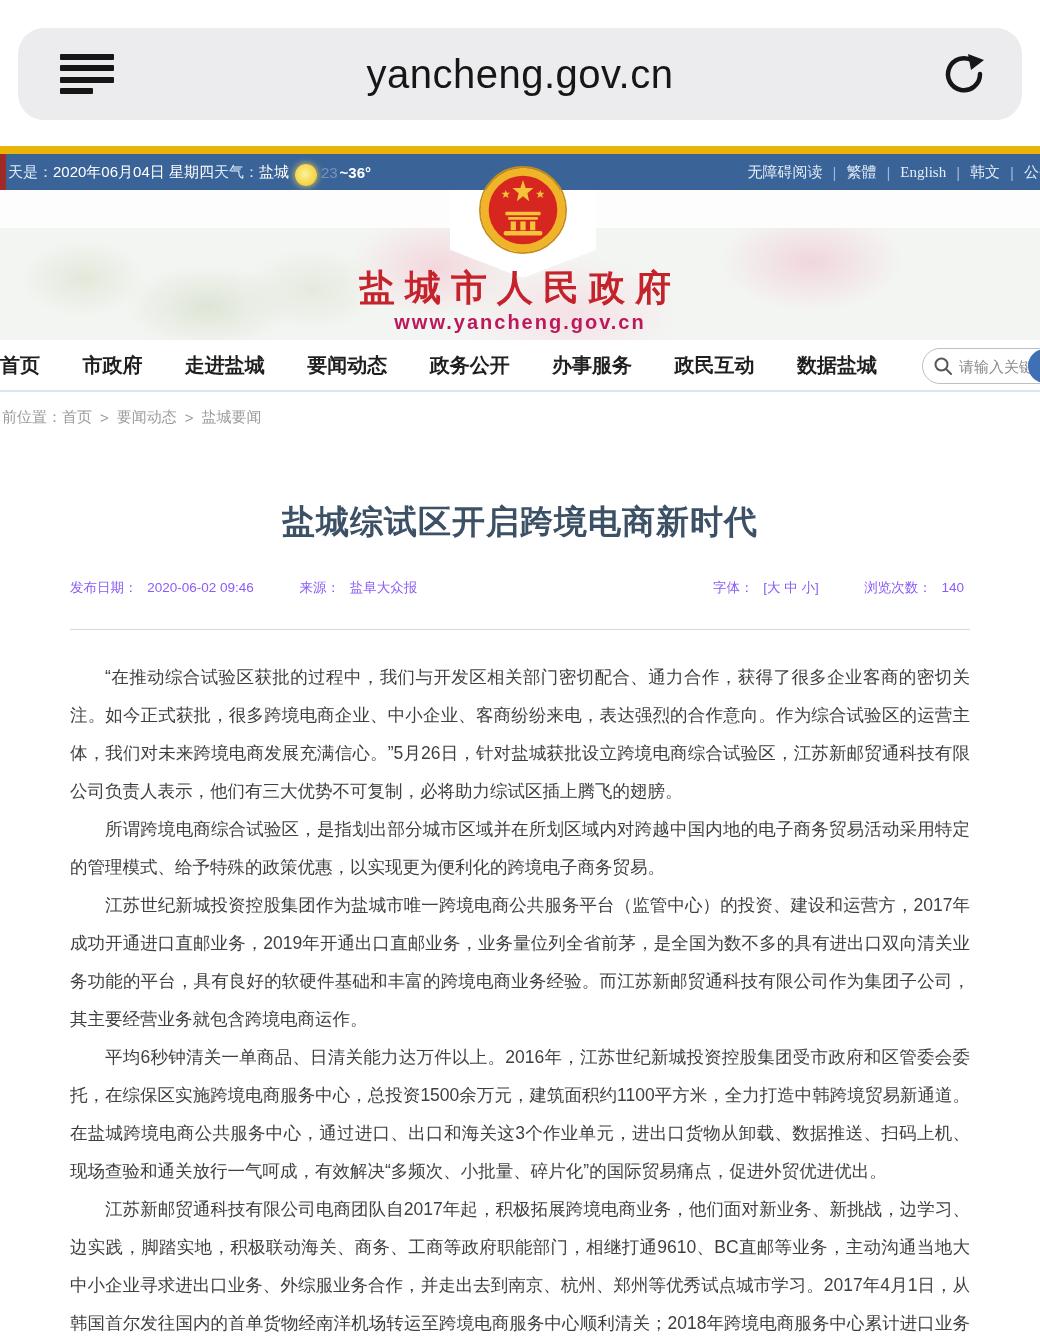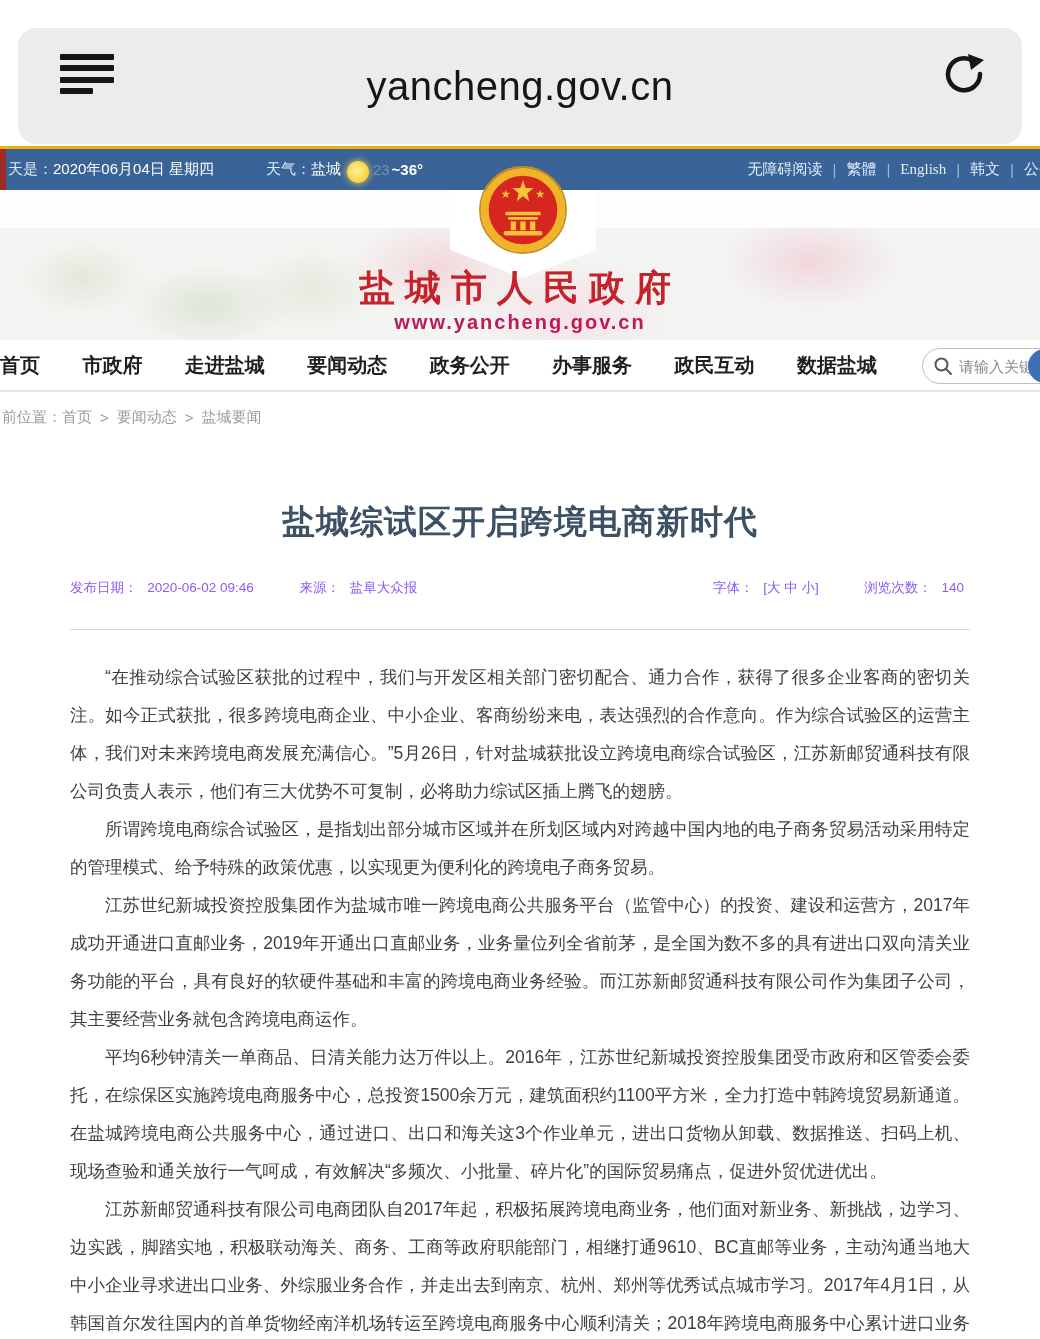--- a/index.html
+++ b/index.html
@@ -1,36 +1,36 @@
 <!DOCTYPE html>
 <html><head>
 <meta charset="utf-8">
 <style>
   * { margin:0; padding:0; box-sizing:border-box; }
   html,body { width:1040px; height:1339px; overflow:hidden; background:#fff;
     font-family:"Liberation Sans","DejaVu Sans",sans-serif; }
 
   
   .browser-chrome { background:#fff; padding:28px 18px 0 18px; height:146px; }
-  .url-pill { position:relative; height:116px; background:#ececee; border-radius:18px;
+  .url-pill { position:relative; height:92px; background:#ececee; border-radius:26px;
     display:flex; align-items:center; justify-content:center; }
   .reader-icon { position:absolute; left:42px; top:26px; width:54px; height:40px;
     display:flex; flex-direction:column; justify-content:space-between; cursor:pointer;}
   .reader-icon span { display:block; height:6px; background:#161616; border-radius:1px; }
   .reader-icon span:nth-child(4){ width:62%; }
   .url-text { font-size:40px; color:#161616; letter-spacing:.5px; }
   .reload-icon { position:absolute; right:34px; top:22px; width:48px; height:48px; cursor:pointer; }
 
   
-  .top-bar { position:relative; height:44px; background:#3a6397; border-top:3px solid #eab308;
+  .top-bar { position:relative; height:44px; background:#3a6397; border-top:8px solid #eab308;
     display:flex; align-items:center; font-size:15px; color:#dcebfa; overflow:hidden; }
   .red-sliver { position:absolute; left:0; top:0; width:6px; height:100%; background:#9e2b28; }
   .top-left { display:flex; align-items:center; white-space:nowrap; padding-left:8px; }
   .top-left .val { color:#fff; }
-  .weather-label { margin-left:52px; }
+  .weather-label { }
   .sun-icon { display:inline-block; width:22px; height:22px; border-radius:50%;
     background:radial-gradient(circle at 45% 45%, #fdf0a0 0%, #f7d94c 55%, #e8bb2d 100%);
     margin:0 4px -5px 6px; box-shadow:0 0 6px 1px rgba(250,220,90,.7); }
   .temp-faint { opacity:.35; margin-right:2px; }
   .temp { color:#fff; font-weight:bold; }
   .top-right { position:absolute; right:-14px; display:flex; align-items:center; white-space:nowrap; }
   .top-right .lnk { color:#e3eefb; cursor:pointer;font-family:Liberation Mono, monospace; }
   .top-right .sep { margin:0 10px; color:#9db8d6; }
 
   

